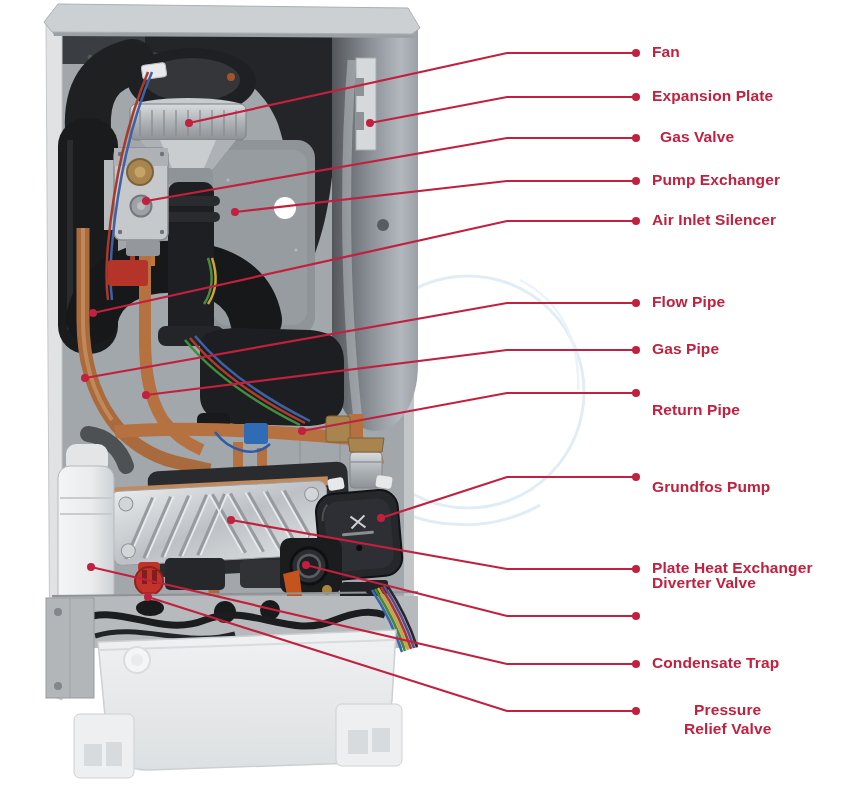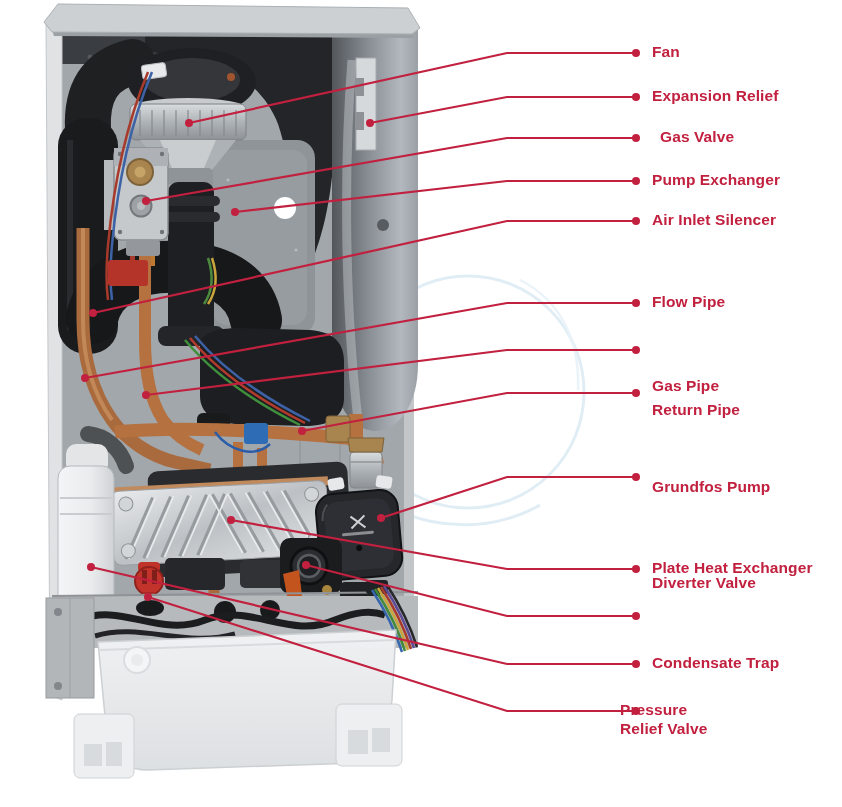--- a/index.html
+++ b/index.html
@@ -330,51 +330,51 @@
         <circle cx="148" cy="597" r="4" class="callout-dot"></circle>
         <circle cx="636" cy="711" r="4" class="callout-dot"></circle>
       </g>
 </svg>
 
 <div id="labels">
       <div class="callout-label" style="left: 652px; top: 53px;">
         <div>Fan</div>
       </div>
       <div class="callout-label" style="left: 652px; top: 97px;">
-        <div>Expansion Relief</div>
+        <div>Expansion Plate</div>
       </div>
       <div class="callout-label" style="left: 660px; top: 138px;">
         <div>Gas Valve</div>
       </div>
       <div class="callout-label" style="left: 652px; top: 181px;">
         <div>Pump Exchanger</div>
       </div>
       <div class="callout-label" style="left: 652px; top: 221px; text-align: right;">
         <div>Air Inlet Silencer</div>
       </div>
       <div class="callout-label" style="left: 652px; top: 303px;">
         <div>Flow Pipe</div>
       </div>
-      <div class="callout-label" style="left: 652px; top: 350px; margin-top: 37px;">
+      <div class="callout-label" style="left: 652px; top: 350px;">
         <div>Gas Pipe</div>
       </div>
       <div class="callout-label" style="left: 652px; top: 411px;">
         <div>Return Pipe</div>
       </div>
       <div class="callout-label" style="left: 652px; top: 488px;">
         <div>Grundfos Pump</div>
       </div>
       <div class="callout-label" style="left: 652px; top: 569px; text-align: right;">
         <div>Plate Heat Exchanger</div>
       </div>
       <div class="callout-label" style="left: 652px; top: 584px;">
         <div>Diverter Valve</div>
       </div>
       <div class="callout-label" style="left: 652px; top: 664px;">
         <div>Condensate Trap</div>
       </div>
-      <div class="callout-label" style="left: 620px; top: 711px;">
+      <div class="callout-label" style="left: 684px; top: 711px; text-align: center;">
         <div>Pressure</div>
         <div>Relief Valve</div>
       </div>
     </div>
 
 </div>
 
 </body></html>

